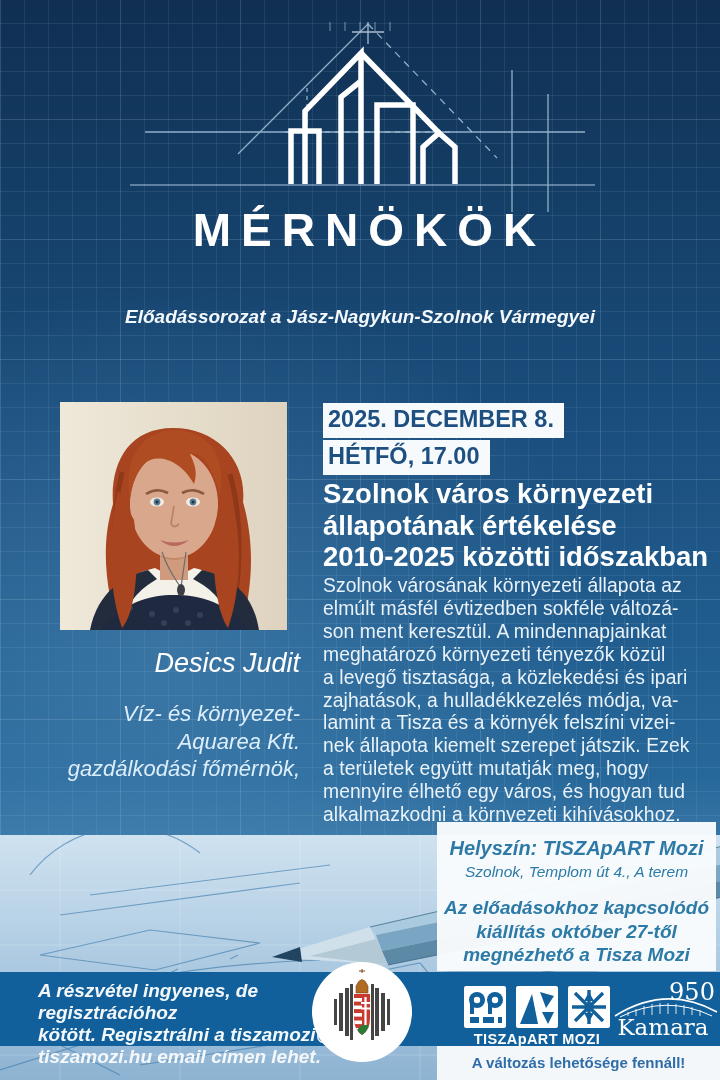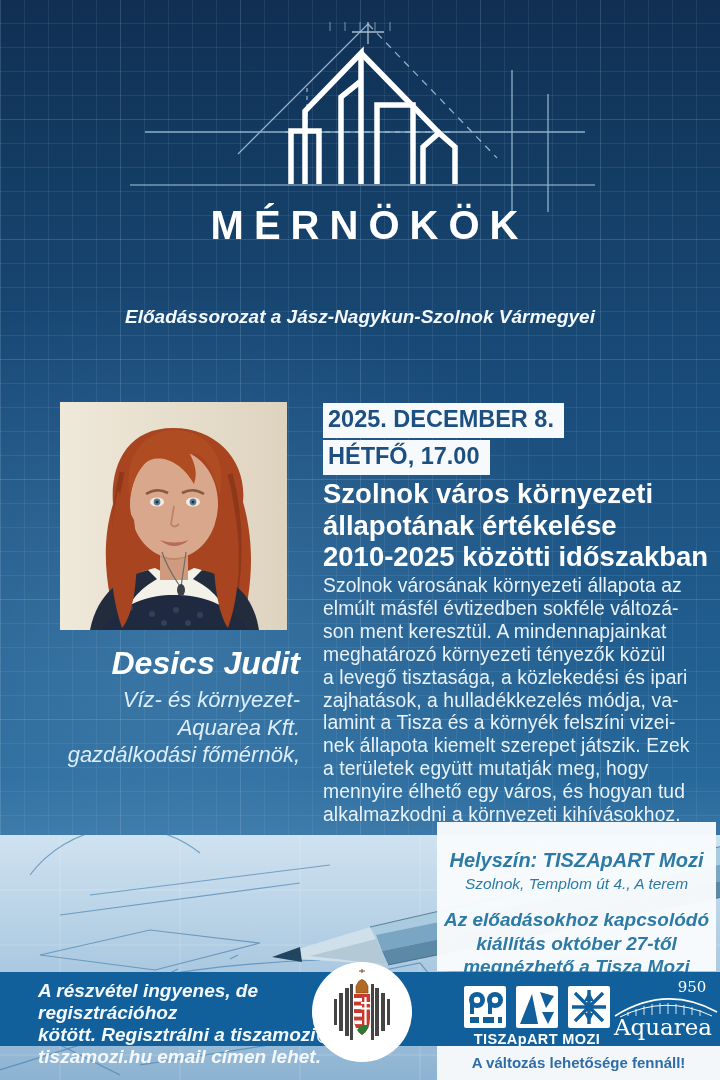--- a/index.html
+++ b/index.html
@@ -13,47 +13,47 @@
   .abs{position:absolute;}
   .grid{
     inset:0;position:absolute;pointer-events:none;
     background-image:
       repeating-linear-gradient(0deg, rgba(173,205,230,.10) 0 1px, transparent 1px 24px),
       repeating-linear-gradient(90deg, rgba(173,205,230,.10) 0 1px, transparent 1px 24px),
       repeating-linear-gradient(0deg, rgba(195,223,243,.09) 0 1px, transparent 1px 120px),
       repeating-linear-gradient(90deg, rgba(195,223,243,.09) 0 1px, transparent 1px 120px);
   }
   .brand-title{left:0;top:203px;width:720px;text-align:center;color:#fff;
-    font-size:40px;font-weight:bold;letter-spacing:10px;padding-left:19px;box-sizing:border-box;}
+    font-size:46px;font-weight:bold;letter-spacing:10px;padding-left:19px;box-sizing:border-box;}
   .brand-title2{left:0;top:261px;width:720px;text-align:center;color:#fff;
     font-size:29px;font-weight:bold;letter-spacing:13px;padding-left:13px;box-sizing:border-box;}
   .subtitle{left:0;top:305px;width:720px;text-align:center;color:#f2f8fc;
     font-size:19px;font-weight:bold;font-style:italic;line-height:24px;}
   .chip{display:inline-block;background:#f7fafc;color:#1d4f80;font-weight:bold;
     font-size:23.5px;padding:3px 10px 5px 5px;}
   .ev-title{left:323px;top:478px;width:400px;color:#fff;font-size:27.5px;
     font-weight:bold;line-height:31.5px;}
   .ev-desc{left:323px;top:575px;width:400px;color:#e9f2f9;font-size:19.3px;
     line-height:22.9px;letter-spacing:.1px;}
   .speaker{left:6px;top:646px;width:294px;text-align:right;color:#fff;}
-  .speaker .name{font-size:32px;font-weight:bold;font-style:italic;line-height:34px;margin-bottom:6px;}
+  .speaker .name{font-size:27px;font-weight:normal;font-style:italic;line-height:34px;margin-bottom:20px;}
   .speaker .role{font-size:22px;font-style:italic;line-height:27.5px;color:#ddeefb;}
   .venue{left:437px;top:822px;width:279px;height:149px;background:rgba(248,251,253,.97);
-    text-align:center;color:#2d7aa6;box-sizing:border-box;padding-top:27px;}
+    text-align:center;color:#2d7aa6;box-sizing:border-box;padding-top:15px;}
   .venue .vt{font-size:20px;font-weight:bold;font-style:italic;}
   .venue .va{font-size:15.5px;font-style:italic;margin-top:3px;}
   .venue .ex{font-size:19px;font-weight:bold;font-style:italic;line-height:23.5px;margin-top:15px;}
   .band{left:0;top:972px;width:720px;height:74px;background:#11609b;}
   .reg{left:38px;top:980px;width:310px;color:#f4f8fb;font-size:19px;font-weight:bold;
     font-style:italic;line-height:22px;}
   .circle-badge{left:312px;top:962px;width:100px;height:100px;}
   .tp-label{left:450px;top:1031px;width:174px;text-align:center;color:#fff;
     font-size:14.5px;font-weight:bold;letter-spacing:.4px;}
   .sz-950{left:664px;top:978px;width:56px;text-align:center;color:#fff;
-    font-family:"DejaVu Serif",serif;font-size:15px;}
+    font-family:"DejaVu Serif",serif;font-size:24px;}
   .sz-name{left:606px;top:1014px;width:114px;text-align:center;color:#fff;
     font-family:"DejaVu Serif",serif;font-size:23px;}
   .motto-strip{left:437px;top:1046px;width:283px;height:34px;background:#f3f7fa;
     text-align:center;}
   .motto-strip span{color:#2f6da8;font-size:15px;font-weight:bold;line-height:34px;}
 </style>
 </head>
 <body>
 
 <div class="poster">
@@ -288,18 +288,18 @@
   <div class="abs tp-label">TISZApART MOZI</div>
 
   <div class="abs sz-950">950</div>
   <svg class="abs" style="left:612px;top:992px;" width="108" height="26" viewBox="0 0 108 26">
     <g stroke="#ffffff" fill="none">
       <path d="M3,24 Q54,-8 105,20" stroke-width="1.6"></path>
       <path d="M8,25 Q54,2 100,24" stroke-width="1"></path>
       <path d="M16,20 V24 M24,17 V24 M32,14 V23 M40,12 V23 M48,11 V22 M56,11 V22 M64,12 V22 M72,13 V23 M80,15 V23 M88,18 V24" stroke-width="1" opacity="0.85"></path>
     </g>
   </svg>
-  <div class="abs sz-name">Aquarea</div>
+  <div class="abs sz-name">Kamara</div>
 
   <div class="abs motto-strip">
     <span>A változás lehetősége fennáll!</span>
   </div>
 </div>
 
 </body></html>

